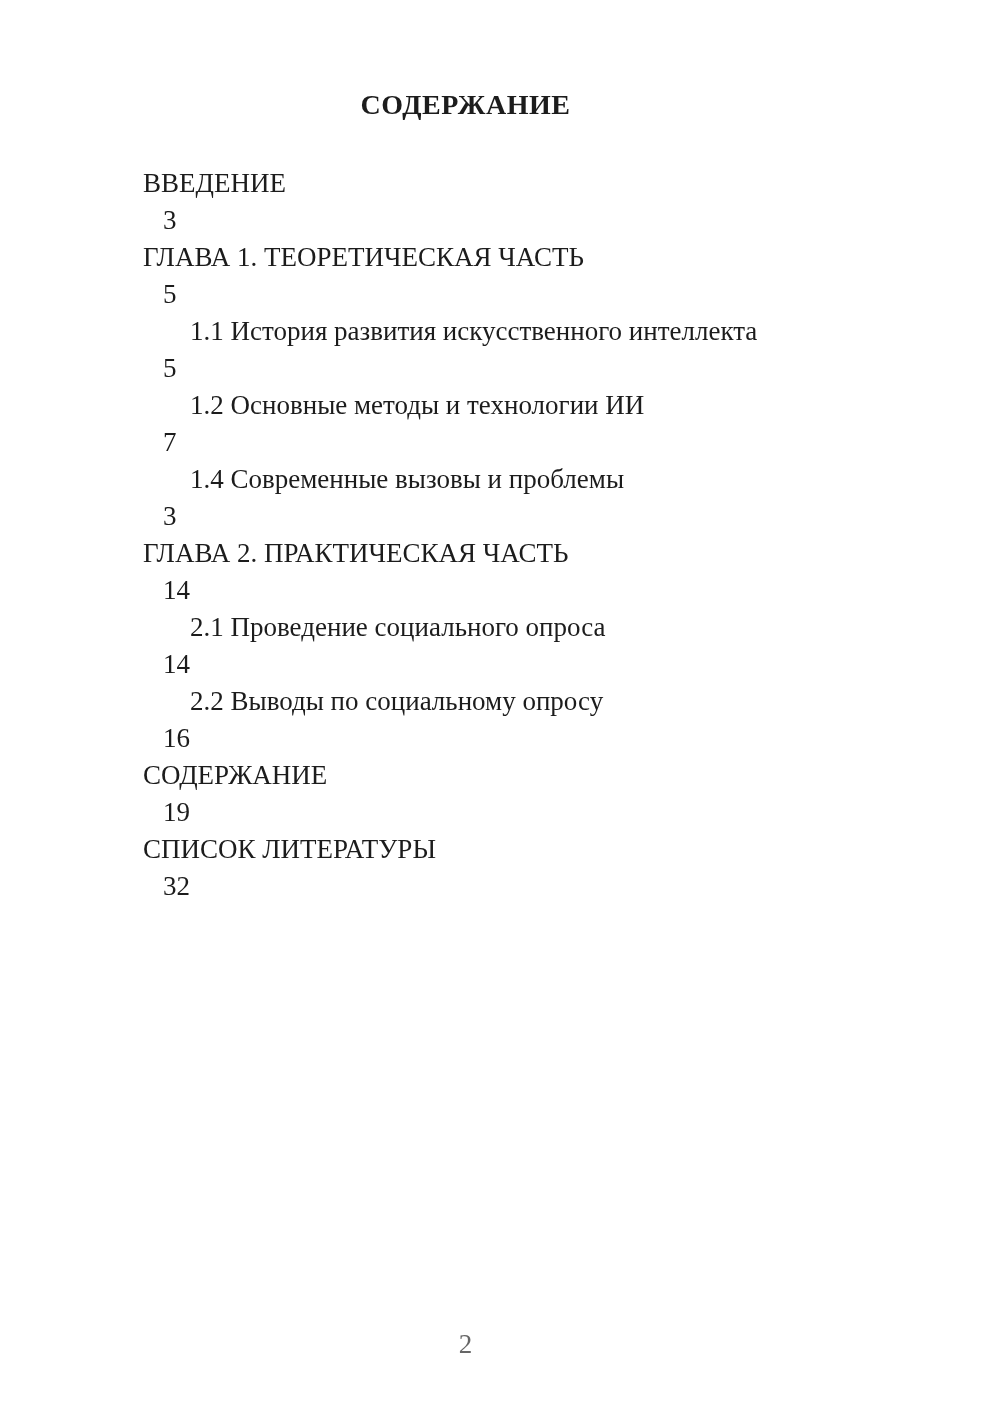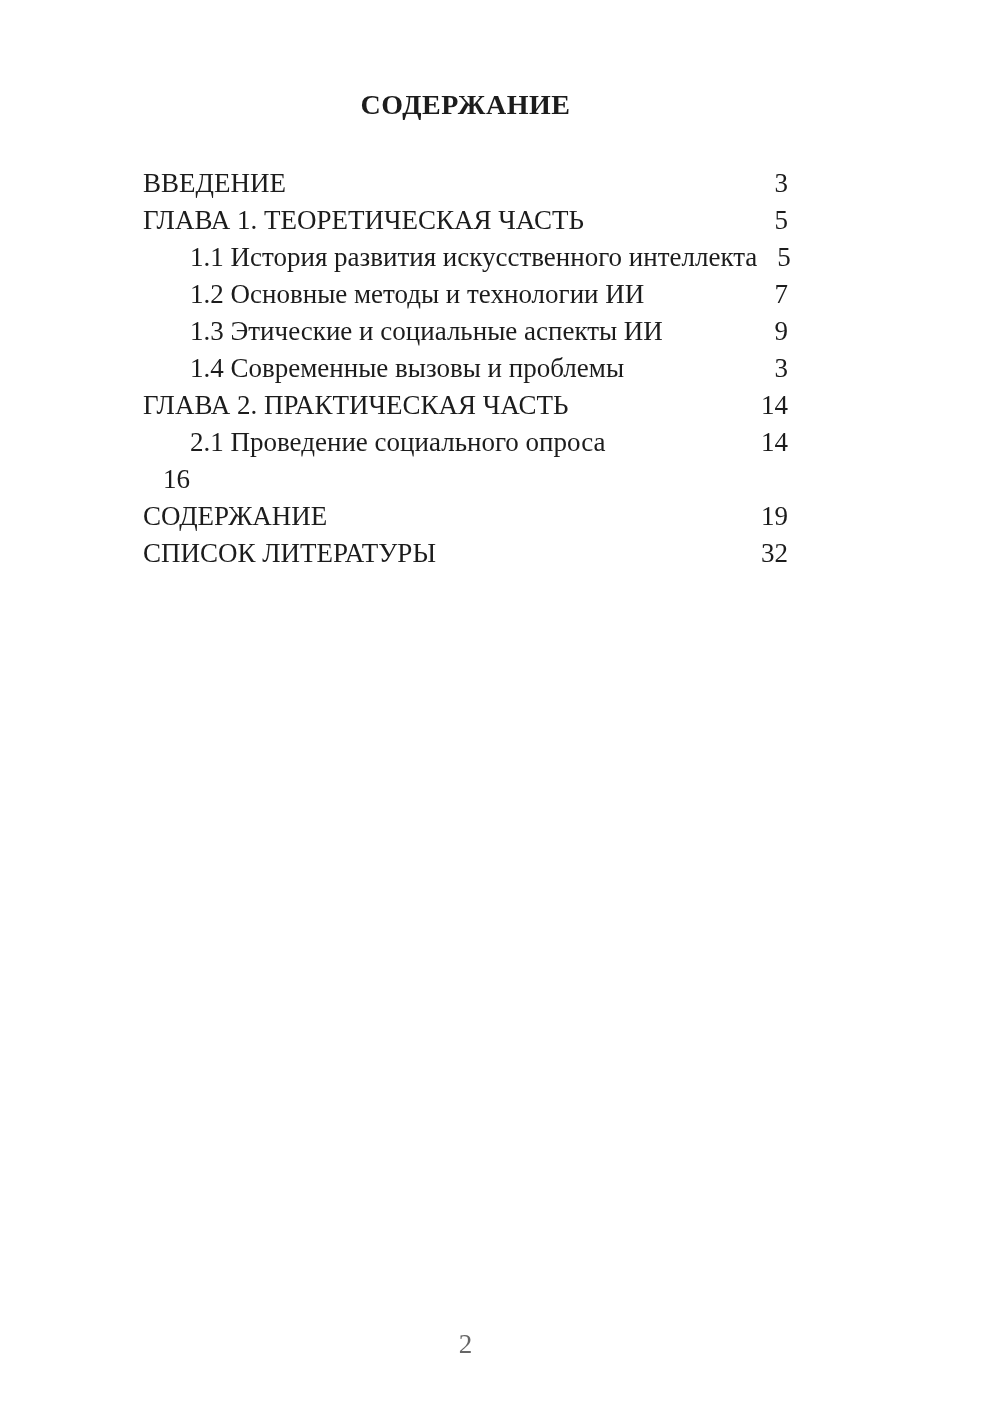--- a/index.html
+++ b/index.html
@@ -38,20 +38,21 @@
     top: 165px;
     left: 143px;
     right: 84px;
     font-size: 27px;
     line-height: 37px;
   }
   .toc-row {
     display: flex;
     justify-content: space-between;
     align-items: baseline;
+    flex-direction: column;
   }
   .toc-label {
     white-space: nowrap;
   }
   .toc-row.level-1 .toc-label {
     padding-left: 47px;
   }
   .toc-page {
     white-space: nowrap;
     padding-left: 20px;
@@ -85,36 +86,33 @@
       </div>
       <div class="toc-row level-1">
         <span class="toc-label">1.1 История развития искусственного интеллекта</span>
         <span class="toc-page">5</span>
       </div>
       <div class="toc-row level-1">
         <span class="toc-label">1.2 Основные методы и технологии ИИ</span>
         <span class="toc-page">7</span>
       </div>
       <div class="toc-row level-1">
-        <span class="toc-label">1.3 Этические и социальные аспекты ИИ</span>
-        <span class="toc-page">9</span>
-      </div>
-      <div class="toc-row level-1">
         <span class="toc-label">1.4 Современные вызовы и проблемы</span>
         <span class="toc-page">3</span>
       </div>
       <div class="toc-row">
         <span class="toc-label">ГЛАВА 2. ПРАКТИЧЕСКАЯ ЧАСТЬ</span>
         <span class="toc-page">14</span>
       </div>
       <div class="toc-row level-1">
         <span class="toc-label">2.1 Проведение социального опроса</span>
         <span class="toc-page">14</span>
       </div>
       <div class="toc-row level-1">
+        <span class="toc-label">2.2 Выводы по социальному опросу</span>
         <span class="toc-page">16</span>
       </div>
       <div class="toc-row">
         <span class="toc-label">СОДЕРЖАНИЕ</span>
         <span class="toc-page">19</span>
       </div>
       <div class="toc-row">
         <span class="toc-label">СПИСОК ЛИТЕРАТУРЫ</span>
         <span class="toc-page">32</span>
       </div>

